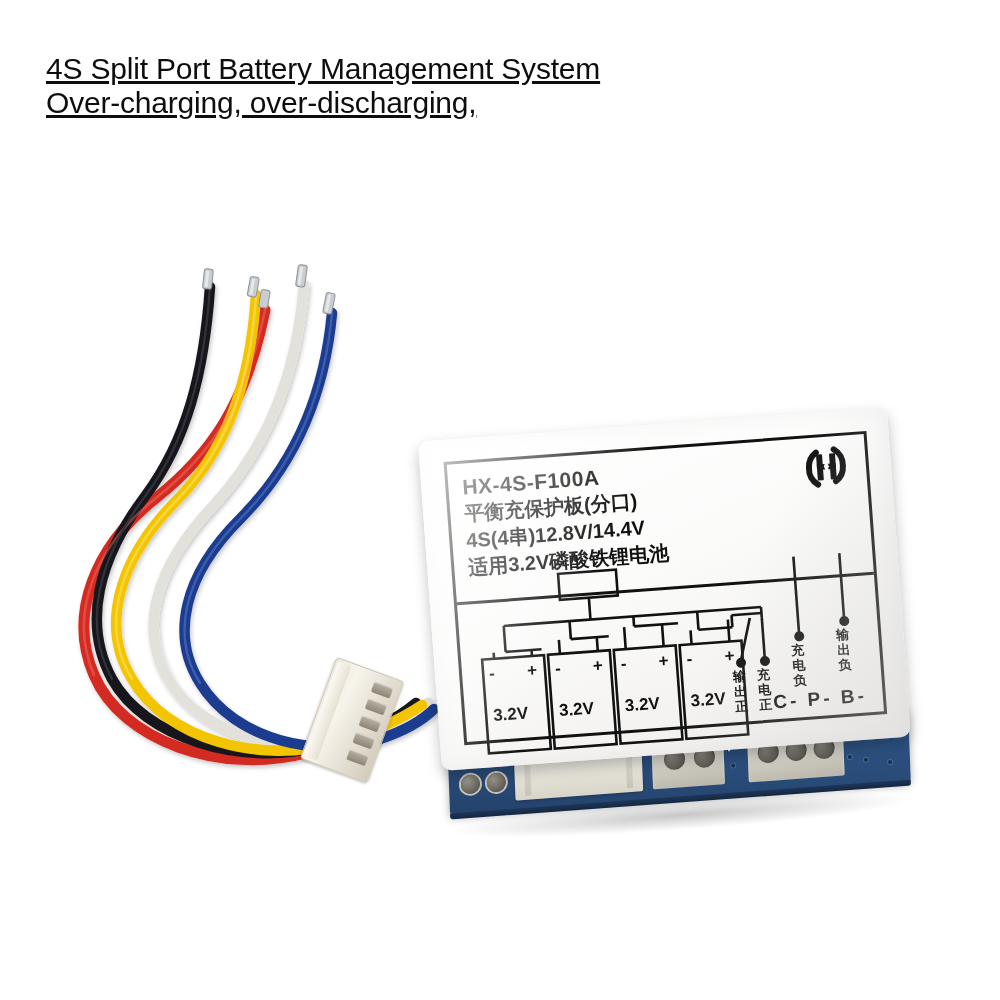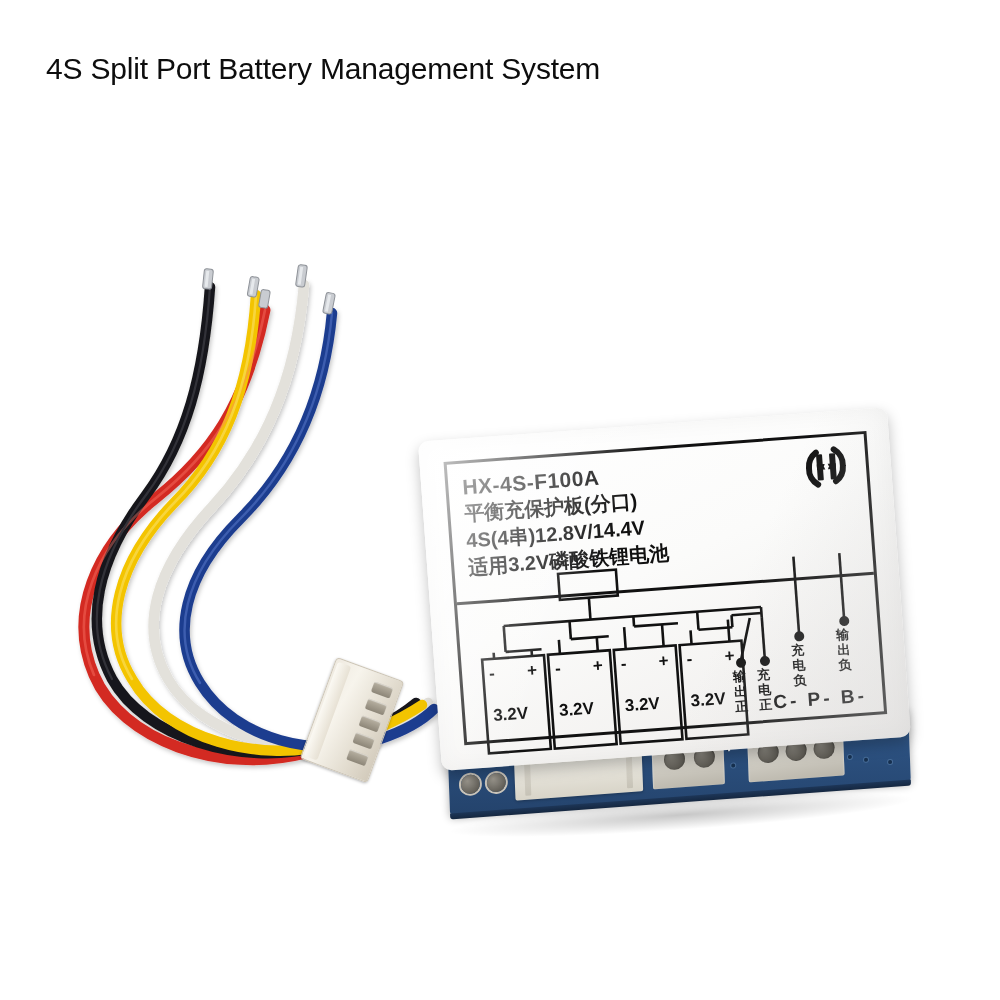--- a/index.html
+++ b/index.html
@@ -8,20 +8,21 @@
     font-family:"Liberation Sans","DejaVu Sans",sans-serif;
     position:relative;
   }
   .stage{position:absolute;inset:0;}
 
   
   .heading{
     position:absolute;left:46px;top:52px;width:830px;
     color:#0d0d0d;font-size:30px;line-height:34px;font-weight:500;
     letter-spacing:-0.2px;
+    text-decoration:underline;
   }
   .heading div{white-space:nowrap;}
 
   
   .harness{position:absolute;left:60px;top:255px;width:380px;height:560px;}
   .harness svg{display:block;width:380px;height:560px;}
 
   
   .jst{
     position:absolute;left:316px;top:666px;width:72px;height:108px;
@@ -142,20 +143,21 @@
     transform:rotate(-4deg);
   }
 </style>
 </head>
 <body>
 
 <div class="stage">
 
   <div class="heading">
     <div>4S Split Port Battery Management System</div>
+    <div>Over-charging, over-discharging,</div>
   </div>
 
   <div class="harness">
     <svg viewBox="0 0 380 560" xmlns="http://www.w3.org/2000/svg">
       <defs>
         <filter id="wsh" x="-20%" y="-20%" width="150%" height="150%">
           <feDropShadow dx="1.5" dy="2.5" stdDeviation="2" flood-color="#000" flood-opacity="0.22"></feDropShadow>
         </filter>
       </defs>
 

